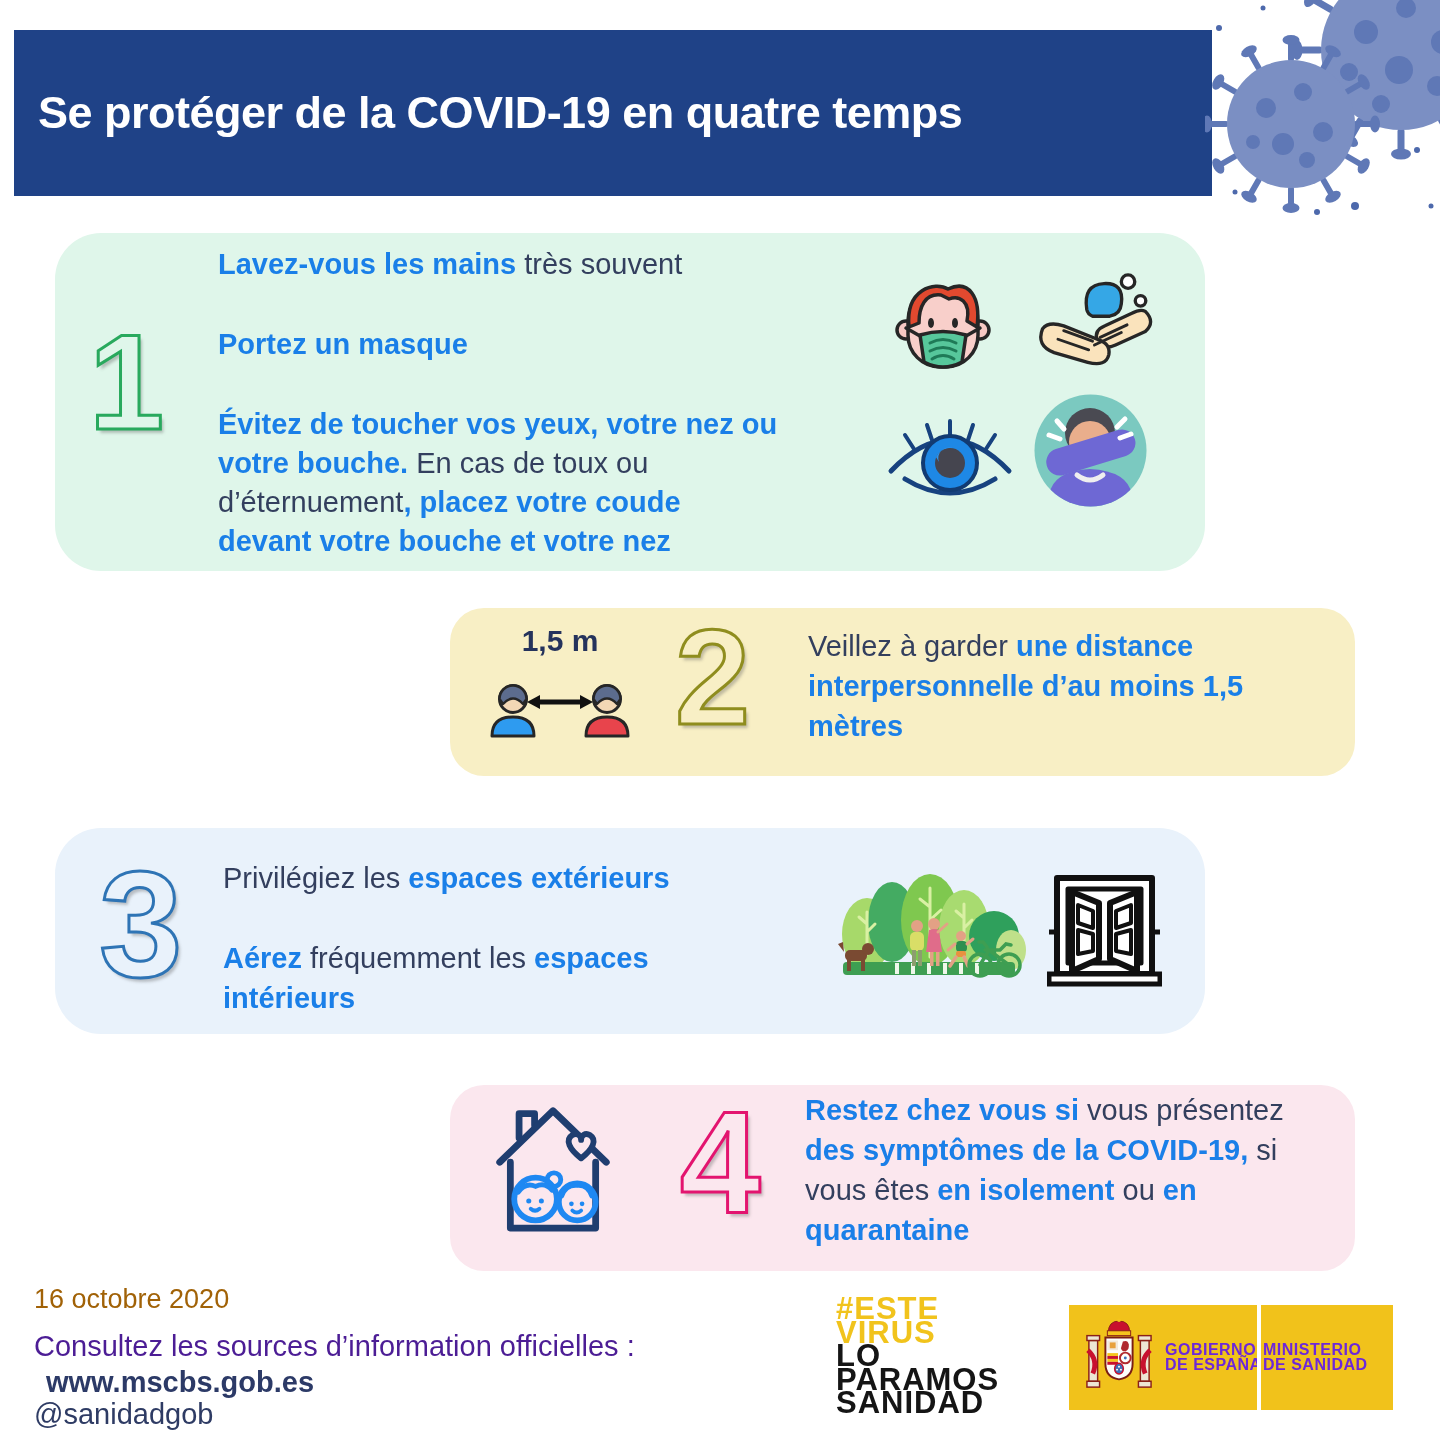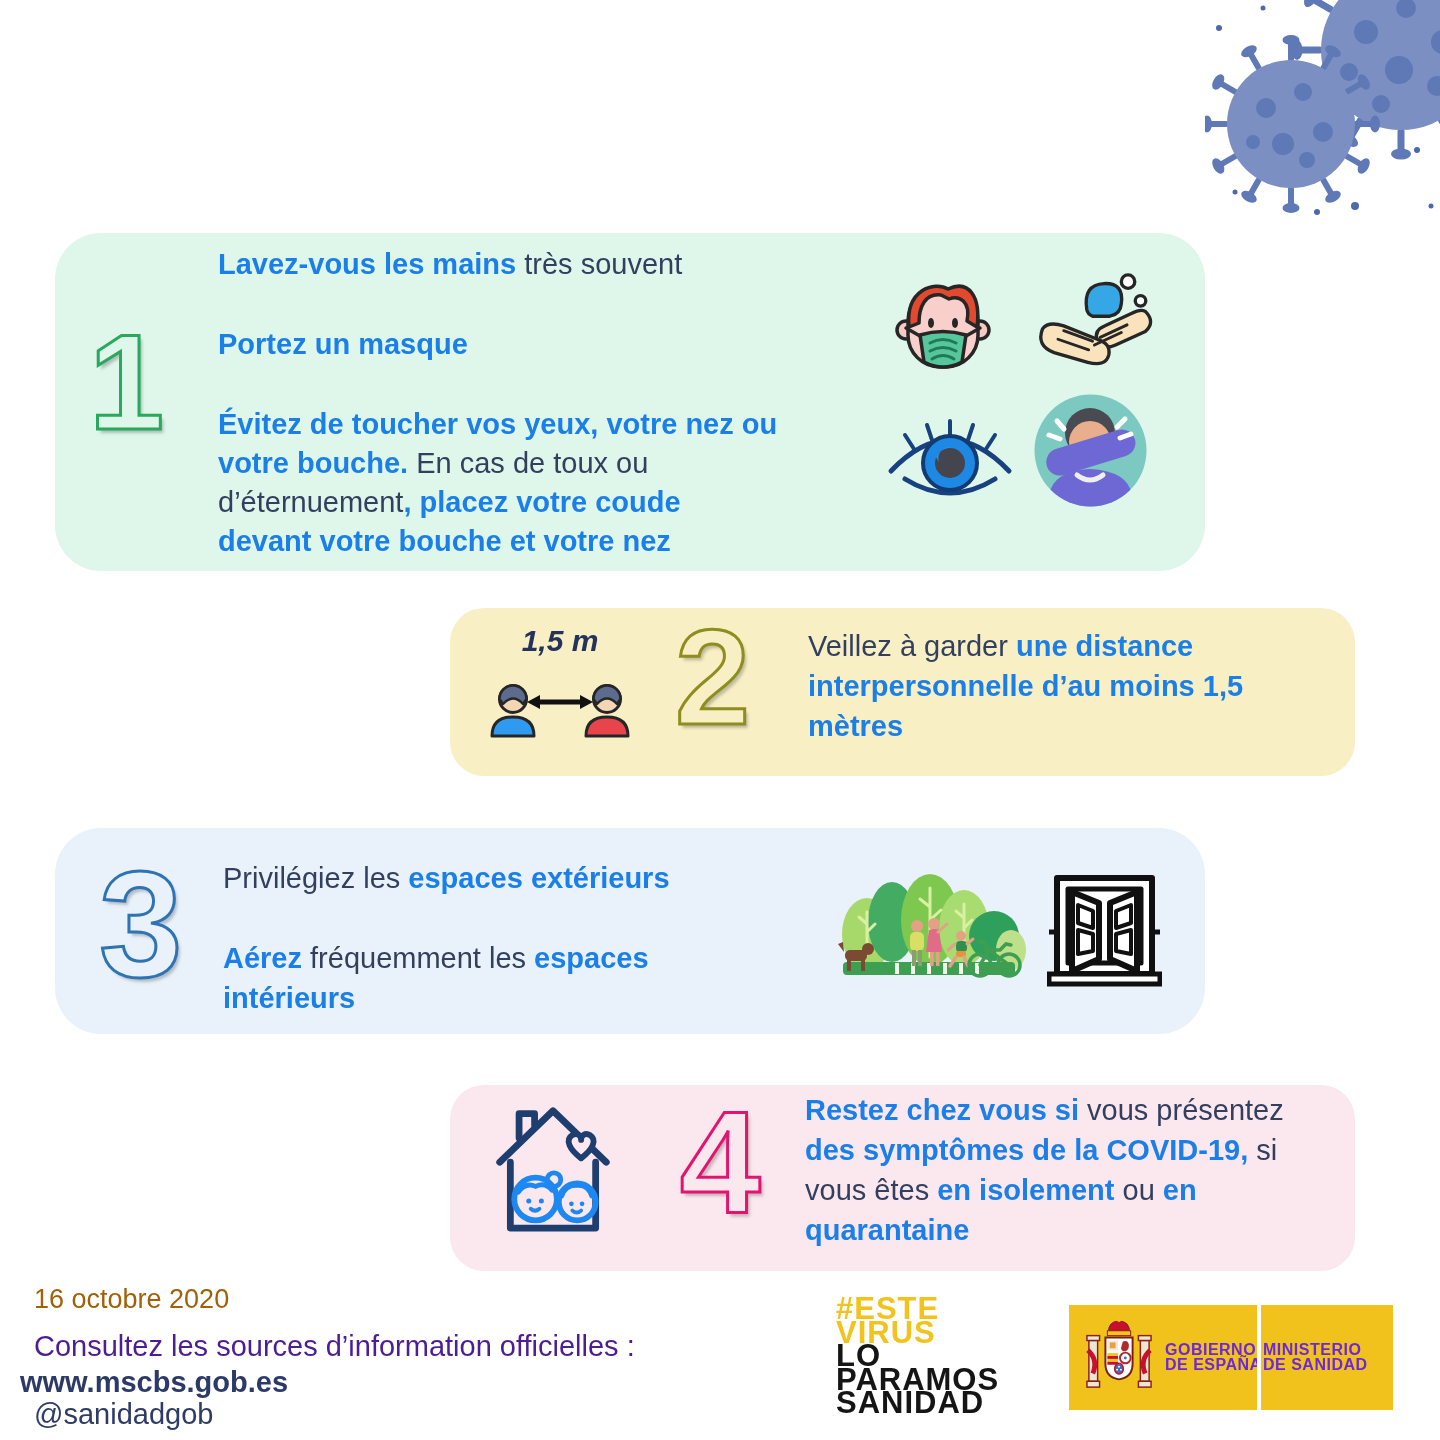--- a/index.html
+++ b/index.html
@@ -46,42 +46,45 @@
   
   .icon{position:absolute;}
   .i-mask{left:838px;top:40px;width:100px;height:108px;}
   .i-hands{left:978px;top:38px;width:120px;height:101px;}
   .i-eye{left:828px;top:166px;width:135px;height:102px;}
   .i-sneeze{left:978px;top:160px;width:115px;height:115px;}
   .i-park{left:782px;top:34px;width:190px;height:132px;}
   .i-window{left:992px;top:42px;width:115px;height:120px;}
   .i-house{left:40px;top:14px;width:126px;height:138px;}
   
-  .dist{position:absolute;left:35px;top:16px;width:150px;text-align:center;font-style:italic;}
+  .dist{position:absolute;left:35px;top:16px;width:150px;text-align:center;}
   .dist-label{font-size:30px;font-weight:bold;color:#25335C;margin-bottom:2px;}
   .dist svg{width:150px;height:85px;display:block;}
   
   .f-date{position:absolute;left:34px;top:1284px;font-size:27px;color:#a16207;}
   .f-src{position:absolute;left:34px;top:1330px;font-size:29px;color:#4c1d95;}
-  .f-web{position:absolute;left:20px;top:1366px;font-size:29px;font-weight:bold;color:#2C3A67;}
+  .f-web{position:absolute;left:46px;top:1366px;font-size:29px;font-weight:bold;color:#2C3A67;}
   .f-handle{position:absolute;left:34px;top:1398px;font-size:29px;color:#2E3B64;text-align:center;}
   .campaign{position:absolute;left:828px;top:1297px;font-weight:bold;font-size:31px;line-height:23.5px;letter-spacing:1px;color:#151515;margin-left:8px;}
   .campaign .y{color:#F1C31C;}
   .gov{position:absolute;left:1069px;top:1305px;width:324px;height:105px;background:#F1C21B;}
   .gov .divider{position:absolute;left:188px;top:0;width:4px;height:105px;background:#ffffff;}
   .gov .arms{position:absolute;left:16px;top:11px;width:68px;height:82px;}
   .gov .gtxt{position:absolute;font-size:16px;line-height:15px;font-weight:bold;color:#6d28d9;letter-spacing:.5px;}
   .gov .g1{left:96px;top:37px;}
   .gov .g2{left:194px;top:37px;}
 </style>
 </head>
 <body>
 
 <div id="canvas">
 
+  <div class="header-banner">
+    <h1>Se protéger de la COVID-19 en quatre temps</h1>
+  </div>
 
   <svg class="virus-deco" viewBox="0 0 235 218">
     <defs>
       <g id="spA">
           <rect x="-3.5" y="-102" width="7" height="24" rx="3.5"></rect>
           <ellipse cy="-104" rx="10" ry="5.5"></ellipse>
         </g>
       <g id="spB">
           <rect x="-3" y="-82" width="6" height="20" rx="3"></rect>
           <ellipse cy="-84" rx="8.5" ry="5"></ellipse>

